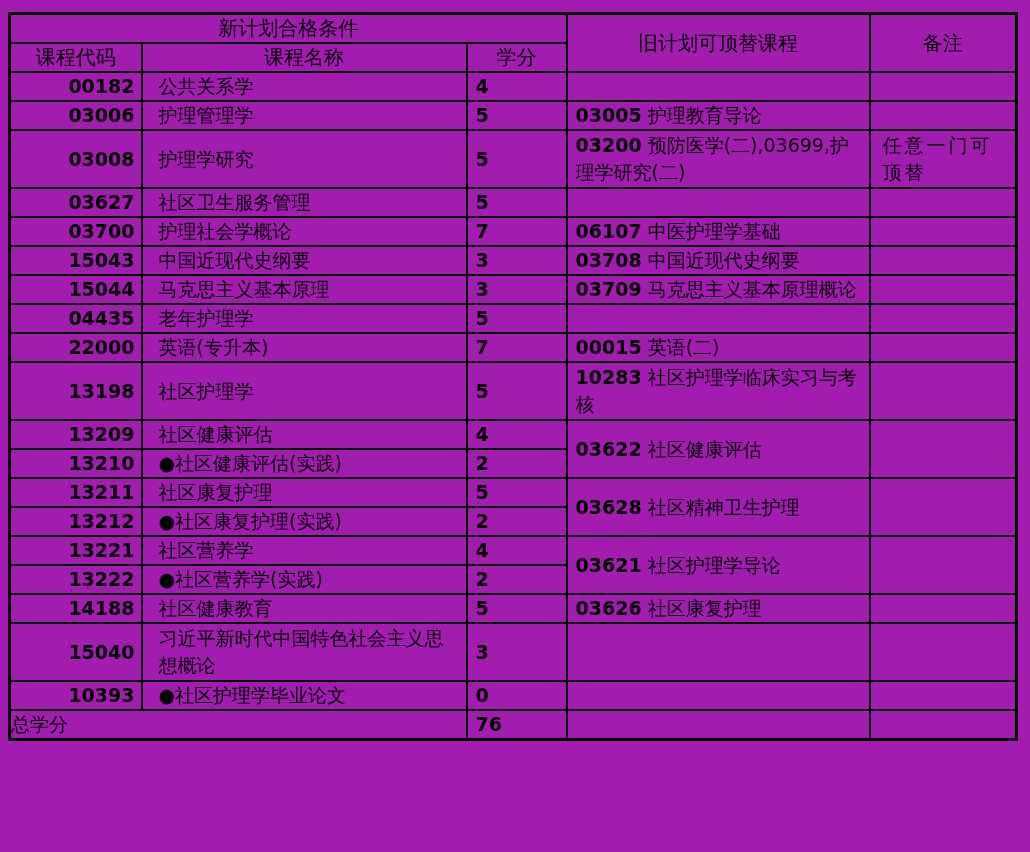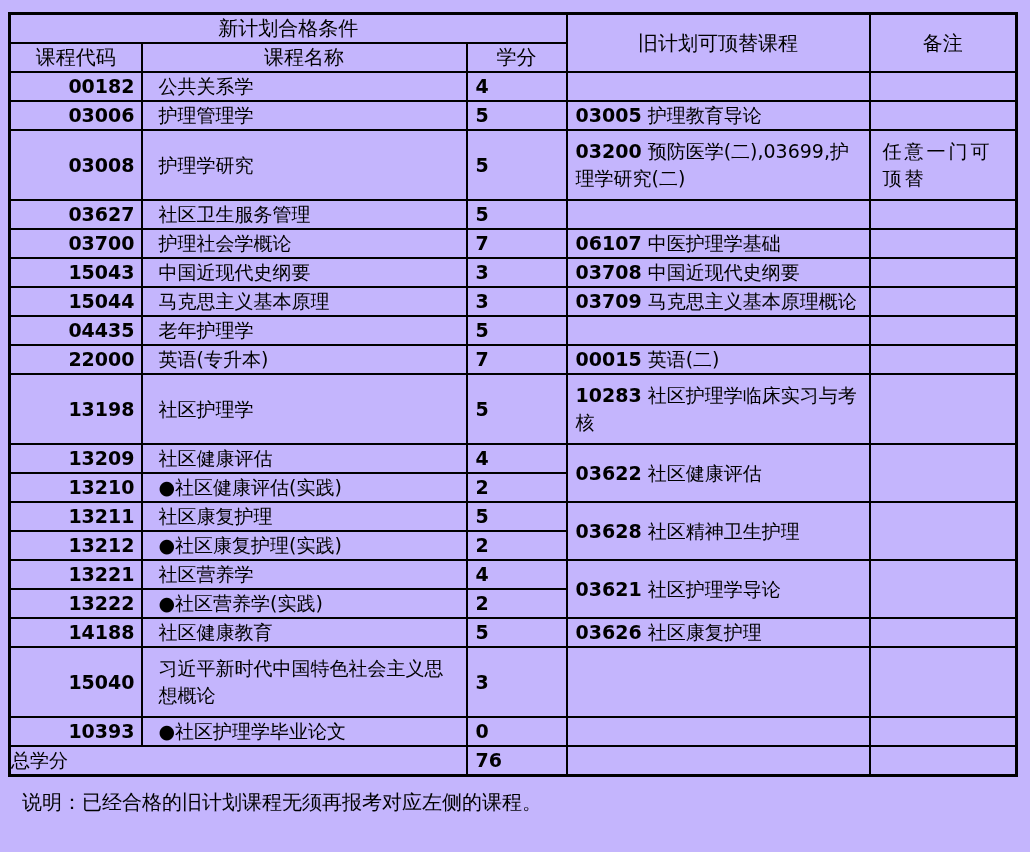--- a/index.html
+++ b/index.html
@@ -6,21 +6,21 @@
     margin: 0;
     padding: 0;
     background: #ffffff;
     color: #000000;
     font-family: "DejaVu Sans", sans-serif;
   }
   .page {
     position: relative;
     width: 1030px;
     height: 852px;
-    background: #c4b5fd;
+    background: #a21caf;
     overflow: hidden;
   }
   table.course-table {
     position: absolute;
     left: 8px;
     top: 12px;
     width: 1007px;
     border-collapse: collapse;
     table-layout: fixed;
     border: 3px solid #000000;
@@ -28,21 +28,21 @@
   .course-table th, .course-table td {
     border: 2px solid #000000;
     font-size: 19px;
     line-height: 27px;
     font-weight: 400;
     padding: 0 6px;
     vertical-align: middle;
     overflow: hidden;
   }
   .course-table tr { height: 28px; }
-  .course-table tr.tall { height: 70px; }
+  .course-table tr.tall { height: 58px; }
   th.group-head { text-align: center; font-size: 20px; font-weight: 400; }
   th.col-head   { text-align: center; font-size: 20px; font-weight: 400; }
   td.code   { font-weight: 700; padding-left: 10px; text-align: right; }
   td.name   { padding-left: 16px; word-break: break-all; }
   td.credit { font-weight: 700; padding-left: 8px; }
   td.old    { padding: 0 10px 0 8px; word-break: break-all; }
   td.old .oc { font-weight: 700; }
   td.remark { padding: 0 4px 0 12px; letter-spacing: 3px; word-break: break-all; }
   td.total-label { padding: 0; }
   .notes {
@@ -225,16 +225,15 @@
     <tr>
       <td class="total-label" colspan="2">总学分</td>
       <td class="credit">76</td>
       <td class="old"></td>
       <td class="remark"></td>
     </tr>
   </tbody>
     </table>
 
   <div class="notes">
-    <div>说明：已经合格的旧计划课程无须再报考对应左侧的课程。</div>
   </div>
 
 </div>
 
 </body></html>

